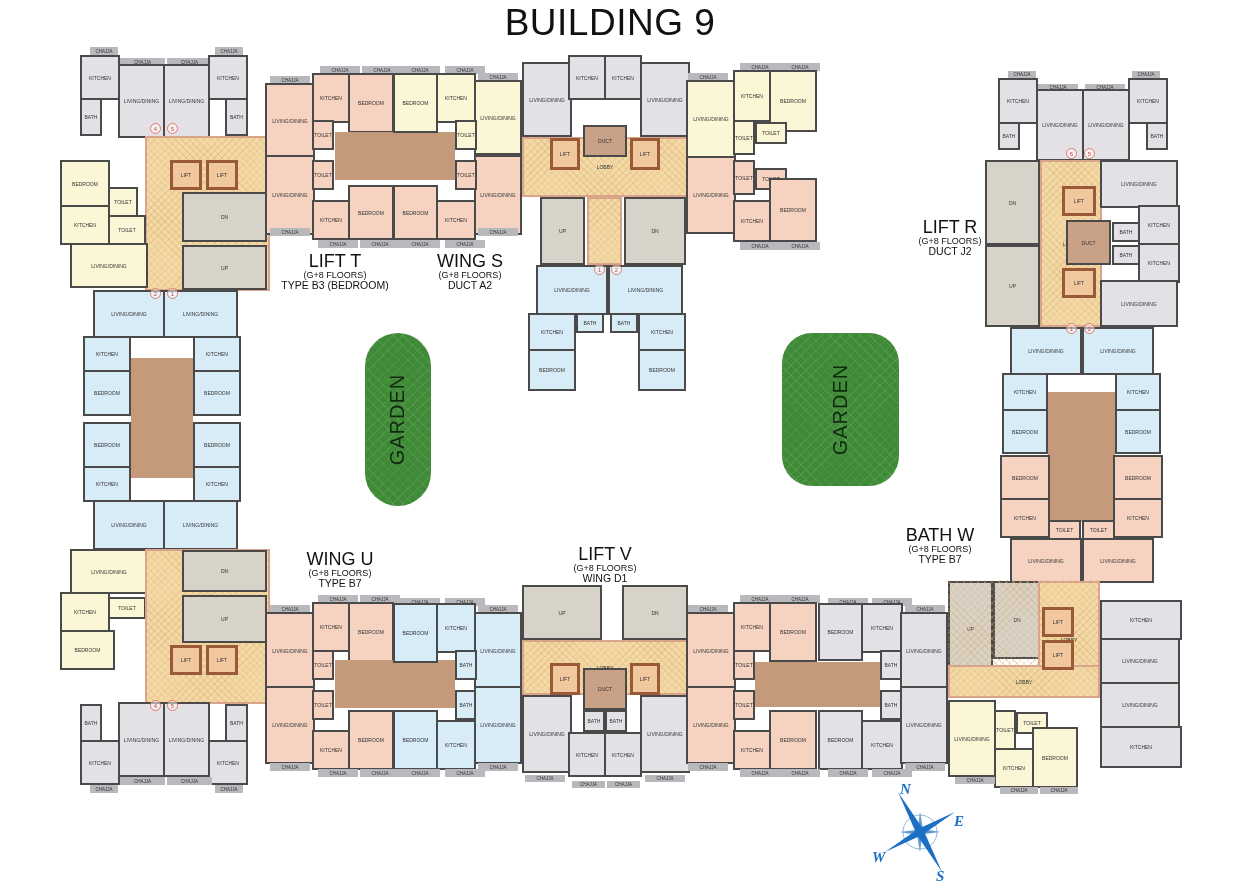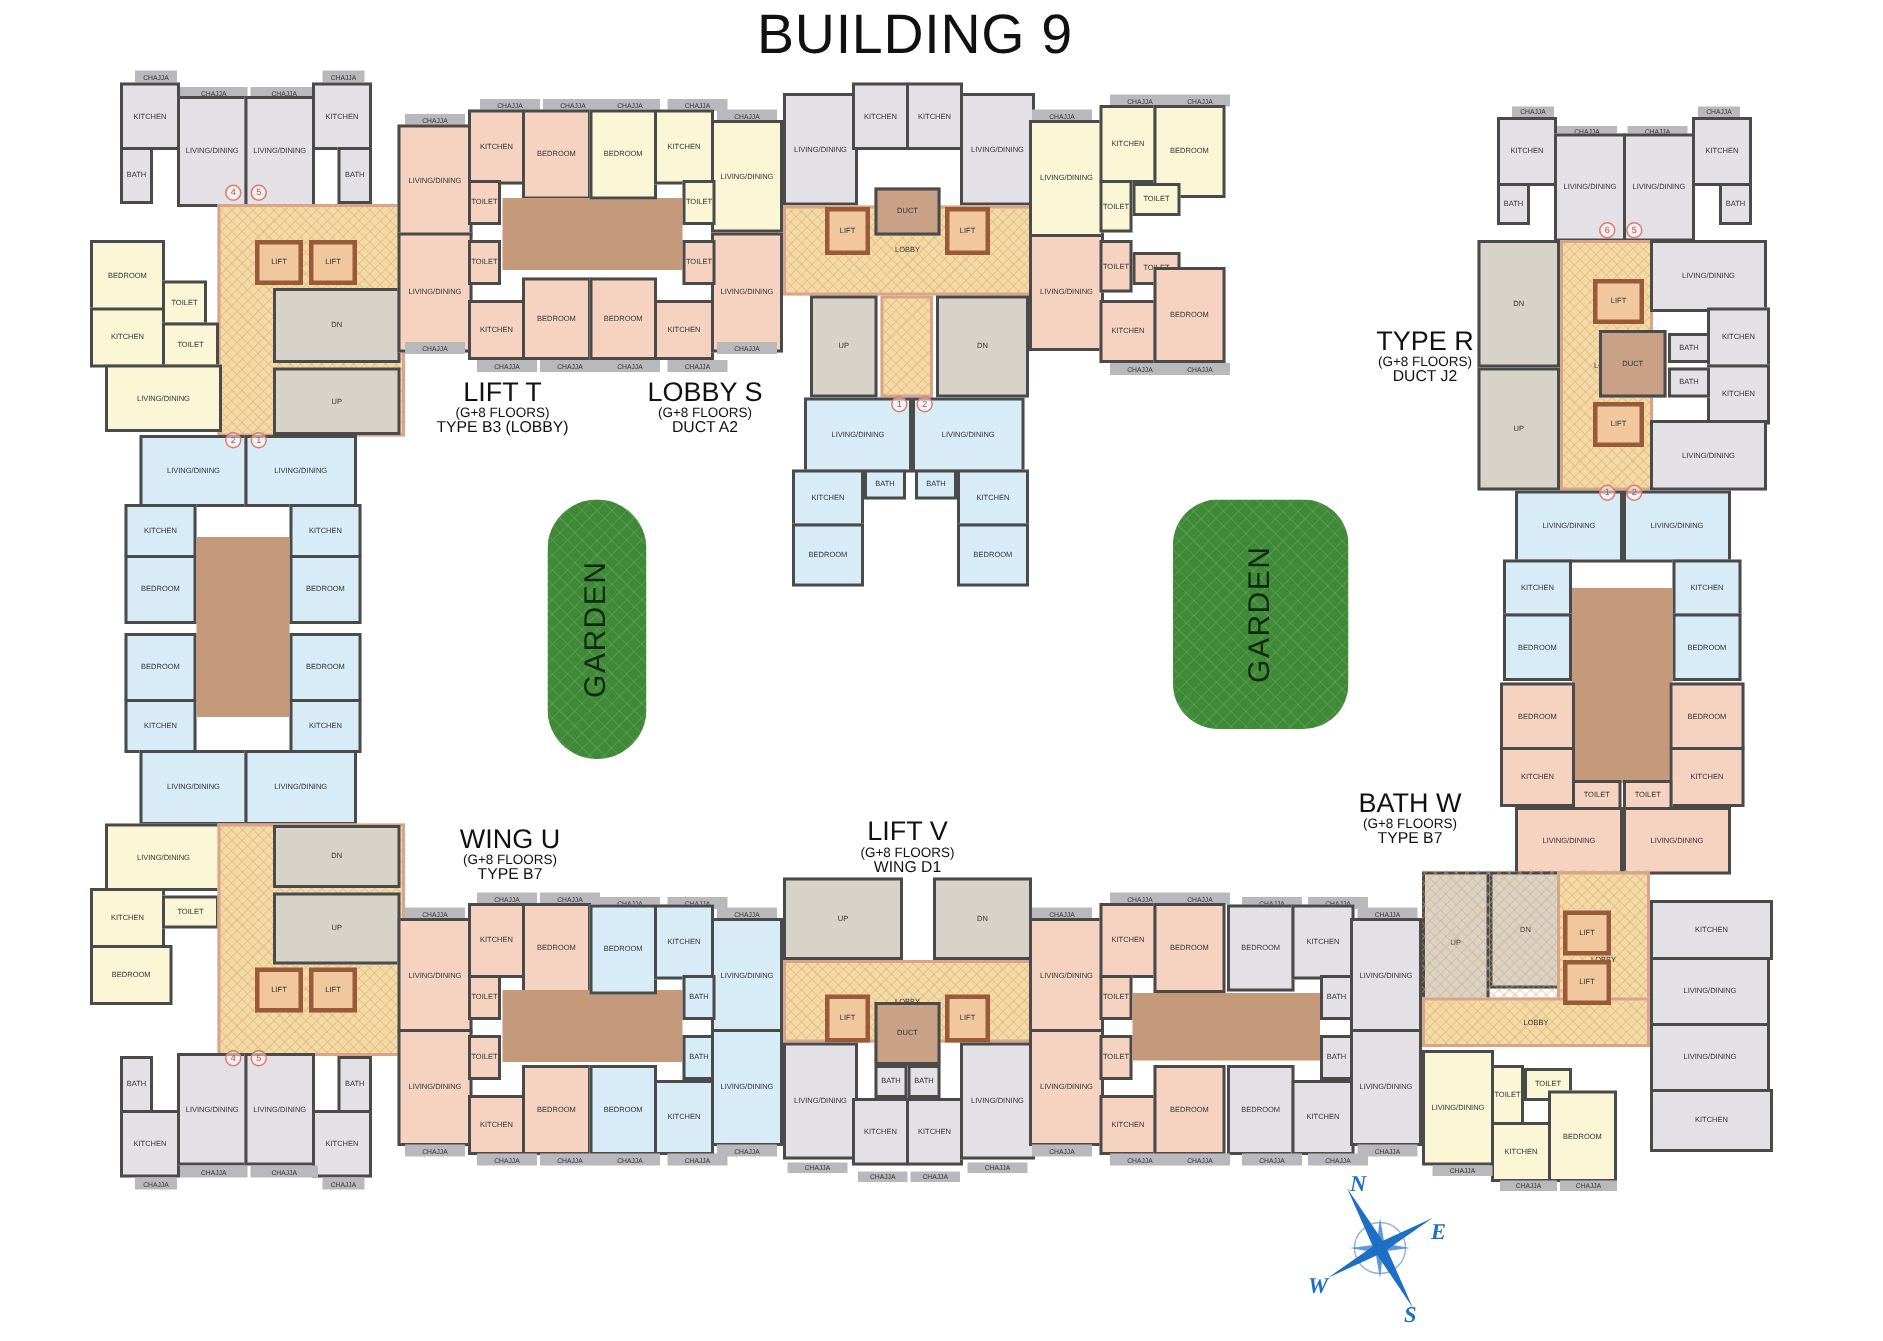--- a/index.html
+++ b/index.html
@@ -151,24 +151,24 @@
   <div class="chajja" style="left:318px;top:240px;width:40px;height:8px;">CHAJJA</div>
   <div class="chajja" style="left:360px;top:240px;width:40px;height:8px;">CHAJJA</div>
   <div class="chajja" style="left:400px;top:240px;width:40px;height:8px;">CHAJJA</div>
   <div class="chajja" style="left:445px;top:240px;width:40px;height:8px;">CHAJJA</div>
   <div class="chajja" style="left:478px;top:228px;width:40px;height:8px;">CHAJJA</div>
 </div>
 
 <div class="wing-label" style="left:275px;top:252px;width:120px;">
   <span class="name">LIFT T</span>
   <span class="floors">(G+8 FLOORS)</span>
-  <span class="type">TYPE B3 (LOBBY)</span>
+  <span class="type">TYPE B3 (BEDROOM)</span>
 </div>
 <div class="wing-label" style="left:425px;top:252px;width:90px;">
-  <span class="name">LOBBY S</span>
+  <span class="name">WING S</span>
   <span class="floors">(G+8 FLOORS)</span>
   <span class="type">DUCT A2</span>
 </div>
 
 <div>
   <div class="room grey" style="left:522px;top:62px;width:50px;height:75px;">
       <span>LIVING/DINING</span>
     </div>
   <div class="room grey" style="left:568px;top:55px;width:38px;height:45px;">
       <span>KITCHEN</span>
@@ -318,21 +318,21 @@
     </div>
   <div class="room grey" style="left:1112px;top:245px;width:28px;height:20px;">
       <span>BATH</span>
     </div>
   <div class="room grey" style="left:1100px;top:280px;width:78px;height:47px;">
       <span>LIVING/DINING</span>
     </div>
 </div>
 
 <div class="wing-label" style="left:905px;top:218px;width:90px;">
-  <span class="name">TYPE R</span>
+  <span class="name">LIFT R</span>
   <span class="floors">(G+8 FLOORS)</span>
   <span class="type">DUCT J2</span>
 </div>
 
 <div>
   <div class="room blue" style="left:93px;top:290px;width:72px;height:48px;">
       <span>LIVING/DINING</span>
     </div>
   <div class="room blue" style="left:163px;top:290px;width:75px;height:48px;">
       <span>LIVING/DINING</span>

